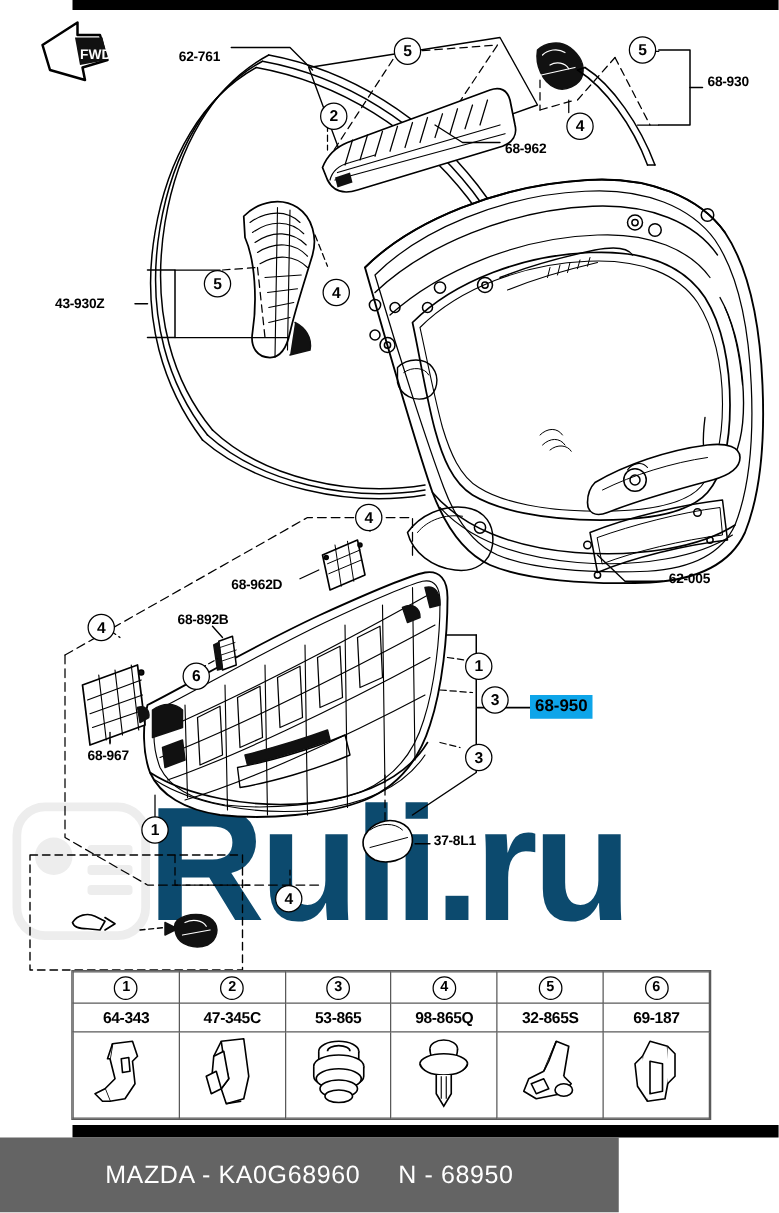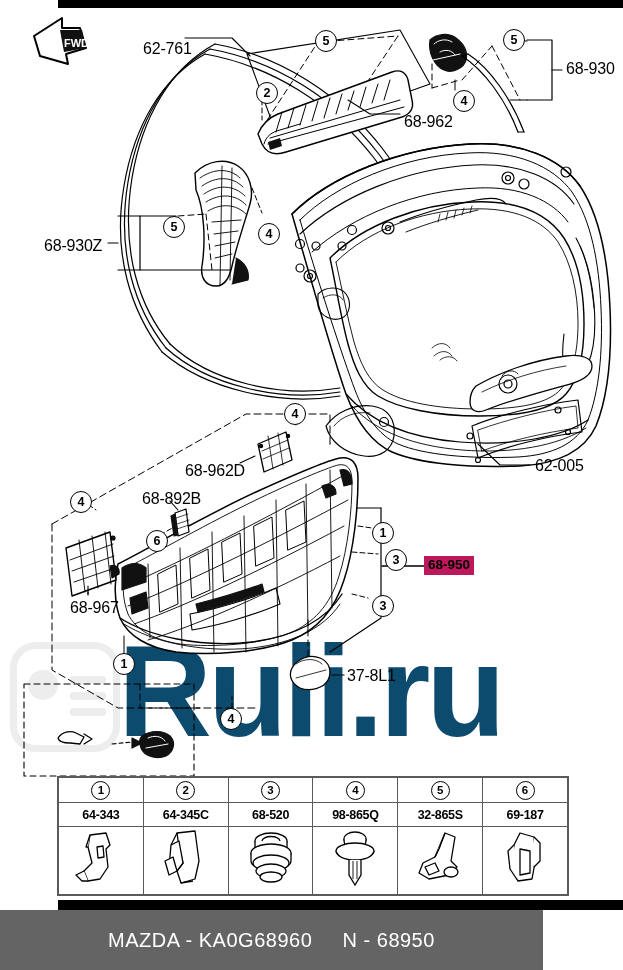--- a/index.html
+++ b/index.html
@@ -3,33 +3,33 @@
 <meta charset="utf-8">
 <style>
   html,body{margin:0;padding:0;background:#ffffff;}
   body{width:623px;height:970px;position:relative;overflow:hidden;
        font-family:"Liberation Sans","DejaVu Sans",sans-serif;color:#000;}
 
   
   .topbar{position:absolute;left:58px;top:0;width:565px;height:8px;background:#000;}
   .topbar-left{position:absolute;left:0;top:0;width:58px;height:8px;background:#fff;}
   .botbar-black{position:absolute;left:58px;top:900px;width:565px;height:10px;background:#000;}
-  .footer{position:absolute;left:0;top:910px;width:543px;height:60px;background:#646464;
+  .footer{position:absolute;left:0;top:910px;width:495px;height:60px;background:#646464;
           display:flex;align-items:center;justify-content:center;}
   .footer-text{color:#fff;font-size:20px;letter-spacing:.5px;white-space:pre;}
 
   
   .canvas{position:absolute;left:0;top:8px;width:623px;height:892px;}
   .canvas svg{position:absolute;left:0;top:0;}
 
   
-  .lbl{position:absolute;font-size:16px;font-weight:400;letter-spacing:-.2px;
+  .lbl{position:absolute;font-size:11px;font-weight:700;letter-spacing:-.2px;
        white-space:nowrap;line-height:1;}
   .lbl-hi{position:absolute;font-size:13.5px;font-weight:700;white-space:nowrap;
-          background:#be185d;padding:2px 4px 3px 4px;line-height:1;}
+          background:#0ea5e9;padding:2px 4px 3px 4px;line-height:1;}
 
   
   .cnum{position:absolute;width:22px;height:22px;border:1.6px solid #000;border-radius:50%;
         background:#fff;display:flex;align-items:center;justify-content:center;
         font-size:12.5px;font-weight:700;box-sizing:border-box;}
 
   
   .variant-box{position:absolute;left:24px;top:676px;width:170px;height:92px;}
   .variant-line{position:absolute;left:8px;font-size:10.5px;font-weight:700;
                 white-space:nowrap;letter-spacing:-.3px;}
@@ -385,21 +385,21 @@
       <path d="M58 730 C62 724 70 722 76 725 L84 729 L80 736 L70 735
                C64 735 59 734 58 730 Z" fill="none" stroke-width="1.3"></path>
       <path d="M84 726 L92 731 L84 736" stroke-width="1.3"></path>
 
     </g>
   </svg>
 
   <div class="lbl" style="left:143px;top:33px;">62-761</div>
   <div class="lbl" style="left:404px;top:106px;text-align:right;">68-962</div>
   <div class="lbl" style="left:566px;top:53px;">68-930</div>
-  <div class="lbl" style="left:44px;top:230px;">68-930Z</div>
+  <div class="lbl" style="left:44px;top:230px;">43-930Z</div>
   <div class="lbl" style="left:185px;top:455px;">68-962D</div>
   <div class="lbl" style="left:142px;top:483px;text-align:right;">68-892B</div>
   <div class="lbl" style="left:70px;top:592px;">68-967</div>
   <div class="lbl" style="left:347px;top:660px;">37-8L1</div>
   <div class="lbl" style="left:535px;top:450px;">62-005</div>
   <div class="lbl-hi" style="left:424px;top:548px;">68-950</div>
 
   <div class="cnum" style="left:315px;top:22px;">5</div>
   <div class="cnum" style="left:256px;top:74px;">2</div>
   <div class="cnum" style="left:503px;top:21px;">5</div>
@@ -430,22 +430,22 @@
         <span class="hdr-circle">3</span></td>
       <td class="hdr">
         <span class="hdr-circle">4</span></td>
       <td class="hdr">
         <span class="hdr-circle">5</span></td>
       <td class="hdr">
         <span class="hdr-circle">6</span></td>
     </tr>
     <tr>
       <td class="num">64-343</td>
-      <td class="num">64-345C</td>
-      <td class="num">68-520</td>
+      <td class="num">47-345C</td>
+      <td class="num">53-865</td>
       <td class="num">98-865Q</td>
       <td class="num">32-865S</td>
       <td class="num">69-187</td>
     </tr>
     <tr>
 
       <td class="pic">
         <svg width="70" height="62" viewBox="0 0 70 62">
           <g fill="#fff" stroke="#000" stroke-width="1.3" stroke-linejoin="round">
             <path d="M24 8 L40 6 L44 18 L40 22 L42 40 L34 52 L22 54 L18 44 L26 36 L22 20 Z"></path>

